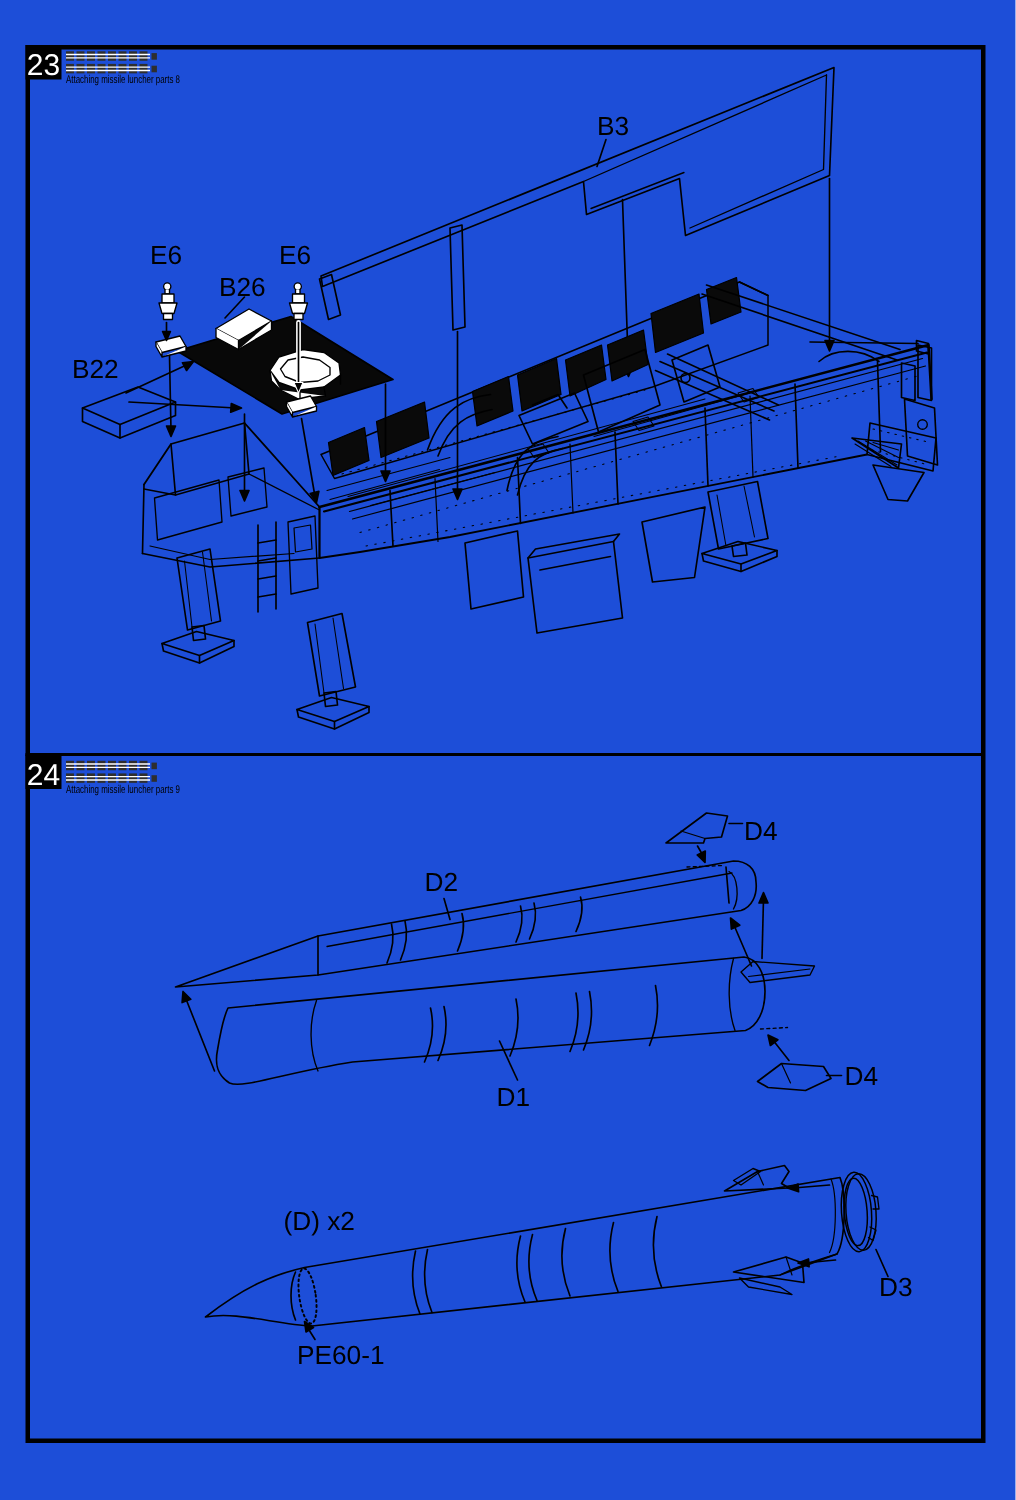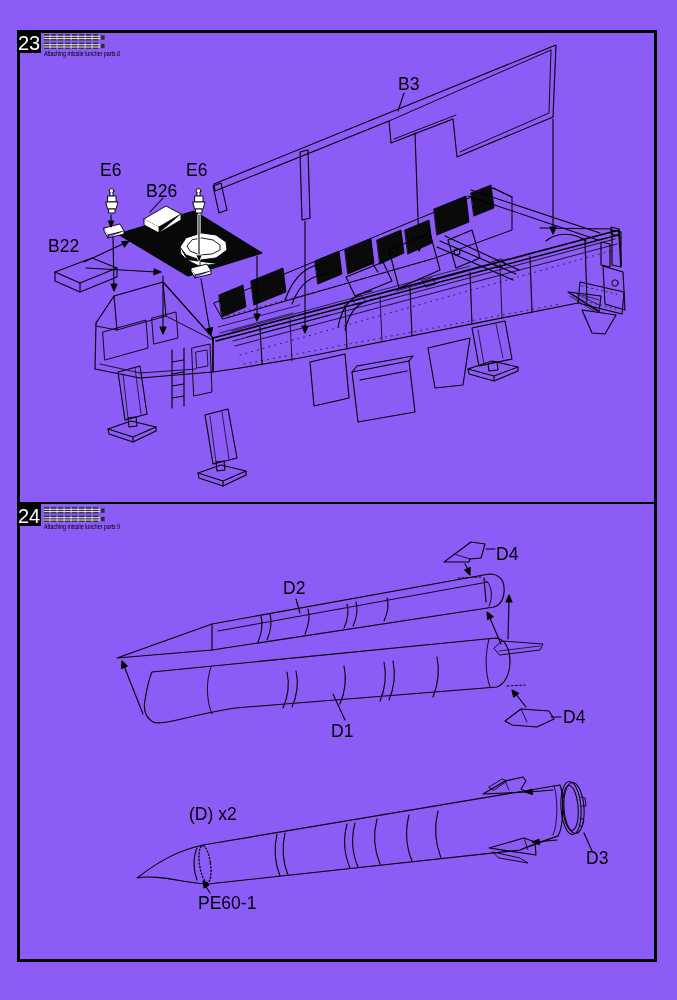--- a/index.html
+++ b/index.html
@@ -1,17 +1,17 @@
 <!DOCTYPE html>
 <html><head>
 <meta charset="utf-8">
 <style>
 html,body{margin:0;padding:0;background:#fff;}
 body{font-family:"Liberation Sans",sans-serif;}
-#page{position:relative;width:677px;height:1000px;background:#8b5cf6;overflow:hidden;}
+#page{position:relative;width:677px;height:1000px;background:#1d4ed8;overflow:hidden;}
 svg{position:absolute;left:0;top:0;}
 .lbl{fill:#000;font-family:"Liberation Sans",sans-serif;font-size:17.5px;}
 .lbl2{fill:#000;font-family:"Liberation Sans",sans-serif;font-size:17.5px;}
 </style>
 </head>
 <body>
 <div id="page">
 <svg width="677" height="1000" viewBox="0 0 677 1000">
 
 <rect x="18.5" y="31.5" width="637" height="929" fill="none" stroke="#000" stroke-width="3"></rect>

